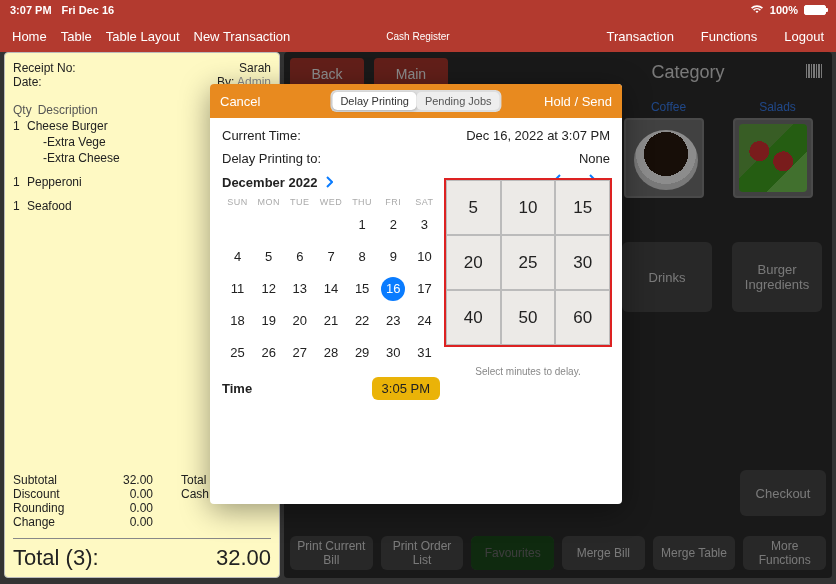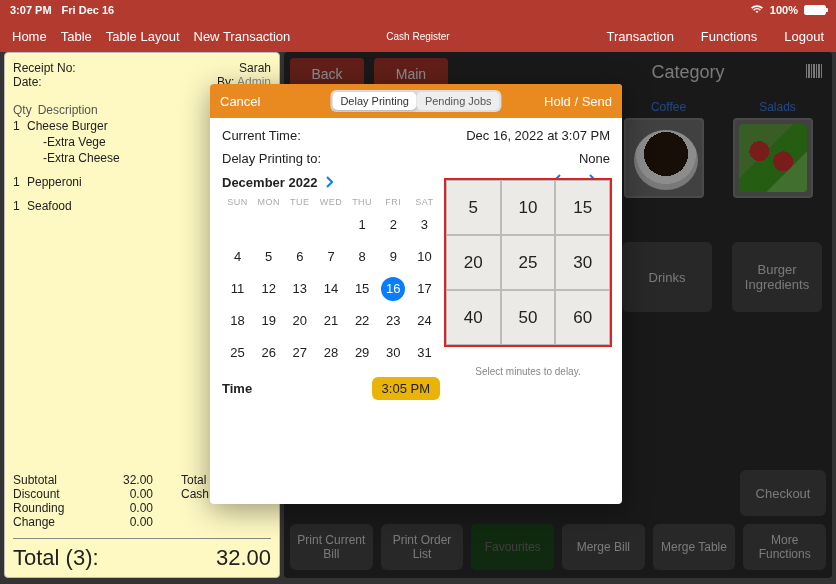--- a/index.html
+++ b/index.html
@@ -47,21 +47,21 @@
   .cat-tile { width: 96px; text-align: center; color: #3b82f6; font-size: 12px; }
   .cat-tile .tile-img { width: 80px; height: 80px; border: 2px solid #888; border-radius: 4px; margin-top: 4px; background: #777; position: relative; overflow: hidden; }
   .coffee-cup { position: absolute; top: 10px; left: 8px; width: 64px; height: 60px; background: radial-gradient(circle at 50% 40%, #2a1a10 0 22px, #fff 22px 30px, #ddd 30px); border-radius: 50%; }
   .salad-img { position: absolute; inset: 4px; border-radius: 4px; background: radial-gradient(circle at 30% 40%, #d33 0 10px, transparent 10px), radial-gradient(circle at 65% 55%, #d33 0 10px, transparent 10px), linear-gradient(135deg, #6a4 0 40%, #4a2 40% 70%, #7c5 70%); }
 
   .big-tiles { position: absolute; top: 190px; right: 10px; display: flex; gap: 20px; }
   .big-tile { width: 90px; height: 70px; background: #4a4a4a; border-radius: 6px; color: #ddd; display: flex; align-items: center; justify-content: center; text-align: center; font-size: 13px; }
 
   
   .bottom-row { position: absolute; bottom: 8px; left: 6px; right: 6px; display: flex; gap: 8px; }
-  .bottom-row .btn { flex: 1; height: 46px; background: #4a4a4a; color: #ddd; border: none; border-radius: 6px; font-size: 12px; display: flex; align-items: center; justify-content: center; text-align: center; padding: 6px 4px; }
+  .bottom-row .btn { flex: 1; height: 34px; background: #4a4a4a; color: #ddd; border: none; border-radius: 6px; font-size: 12px; display: flex; align-items: center; justify-content: center; text-align: center; padding: 6px 4px; }
   .bottom-row .btn.green { background: #3a9a3a; position: relative; }
   .bottom-row .btn.green::before { content: ""; position: absolute; inset: 0; background: rgba(0,0,0,0.5); border-radius: 6px; }
   .bottom-row2 { position: absolute; bottom: 62px; right: 6px; display: flex; gap: 8px; }
   .bottom-row2 .btn { width: 86px; height: 46px; background: #4a4a4a; color: #ddd; border: none; border-radius: 6px; font-size: 13px; }
   .bottom-row2 .btn.void { background: #b33a2f; color: #fff; }
 
   
   .modal { position: absolute; top: 84px; left: 210px; width: 412px; height: 420px; background: #fff; border-radius: 4px; box-shadow: 0 6px 30px rgba(0,0,0,0.4); overflow: hidden; }
   .modal-header { height: 34px; background: #e88a1f; color: #fff; display: flex; align-items: center; padding: 8px 10px; font-size: 13px; position: relative; }
   .modal-header .cancel { cursor: pointer; }

